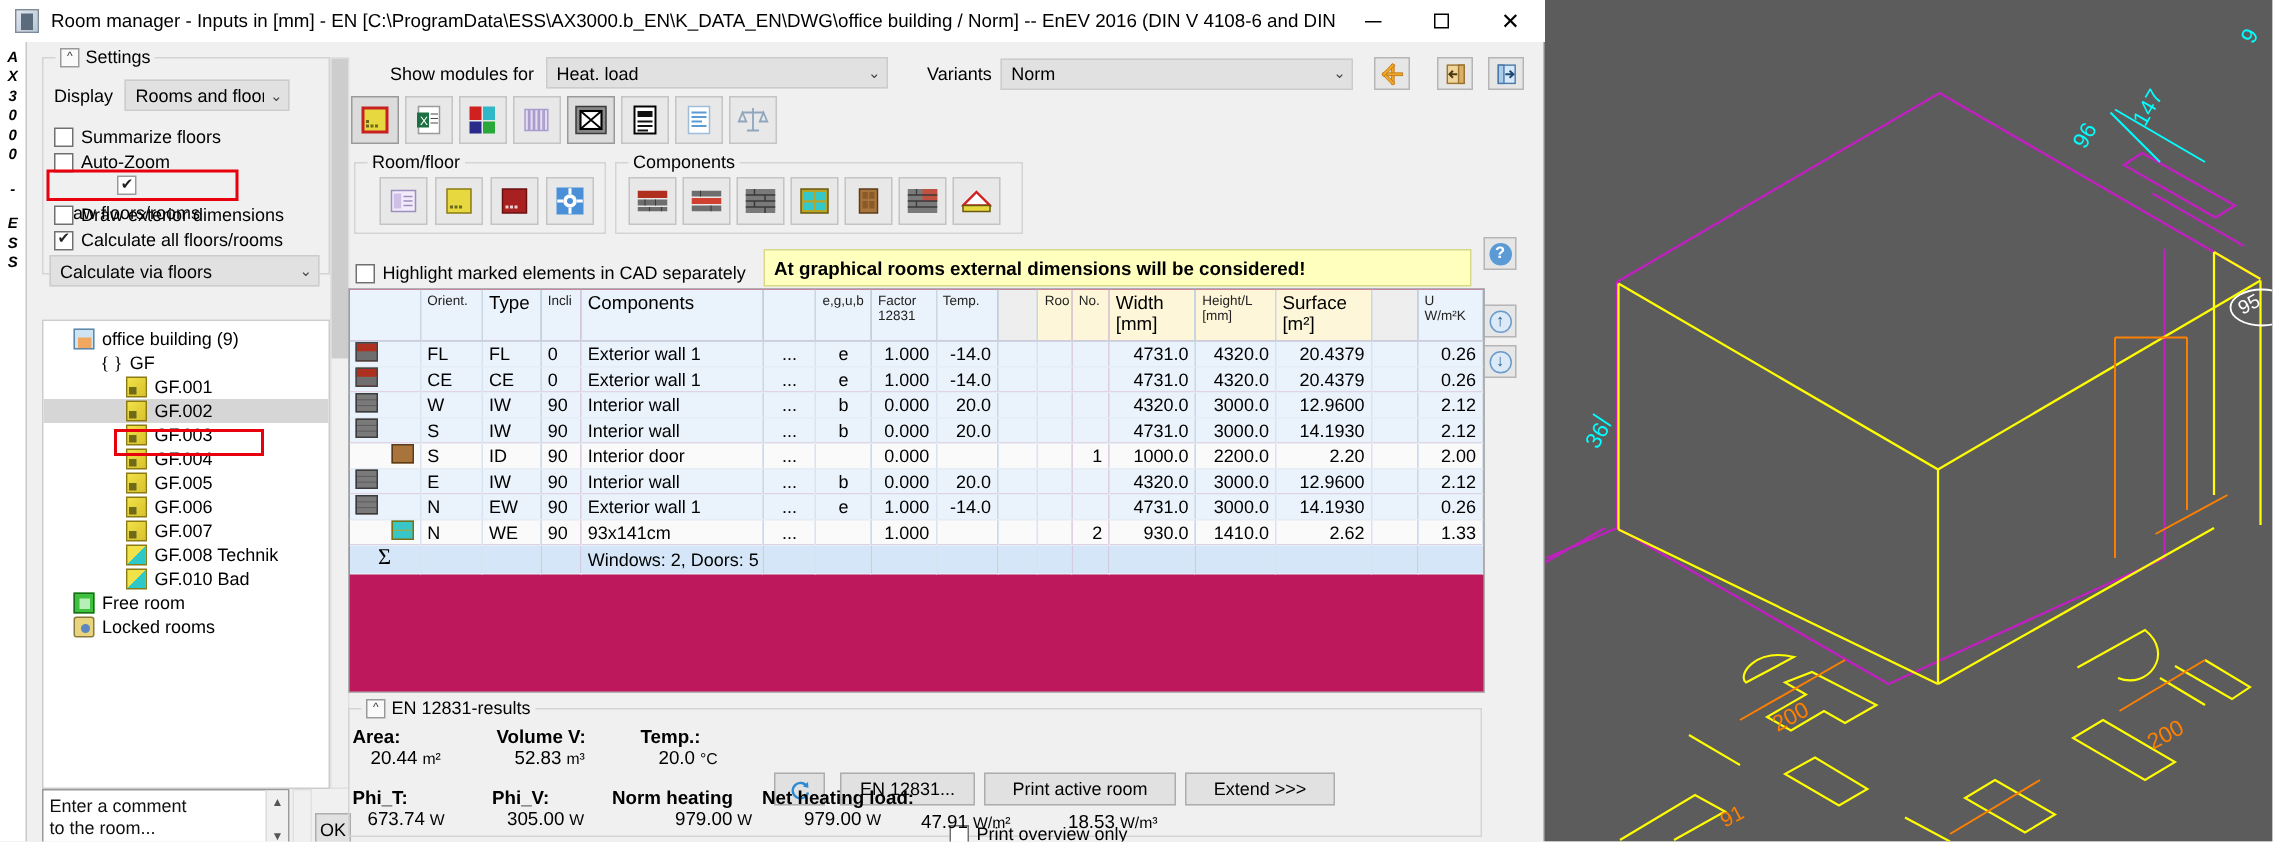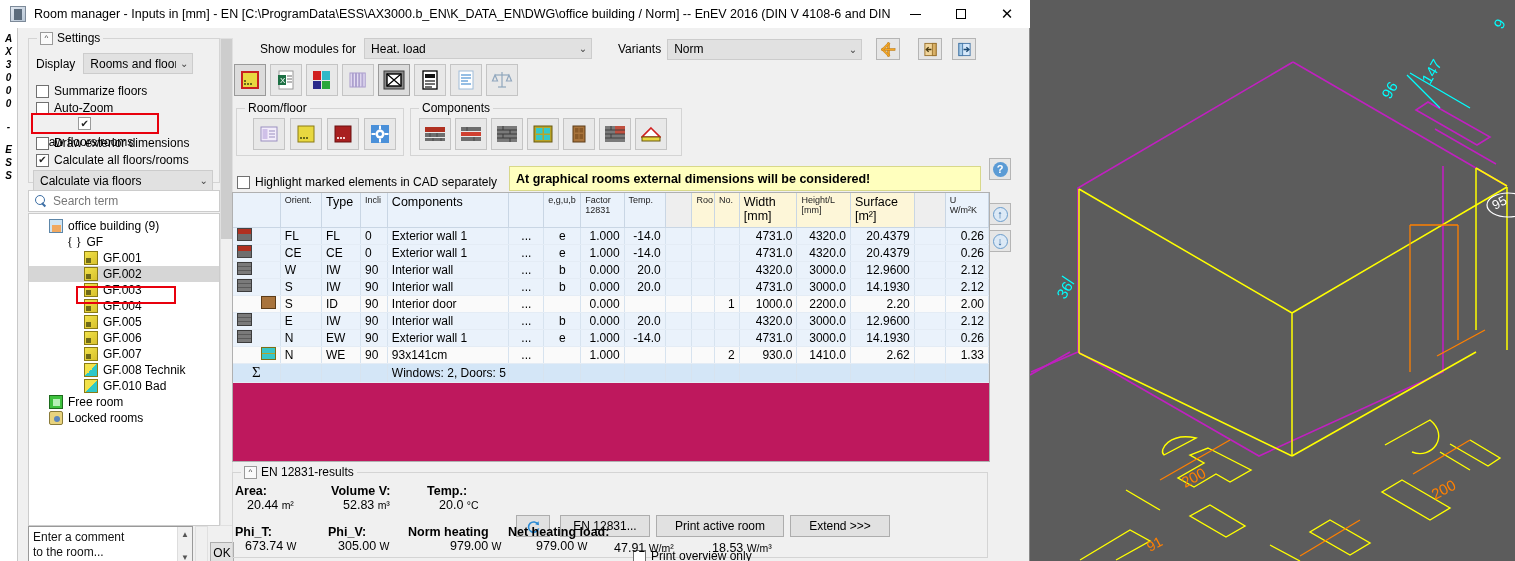--- a/index.html
+++ b/index.html
@@ -315,24 +315,20 @@
           <span class="box checked"></span>
           <span>Calculate all floors/rooms</span>
         </div>
 
         <div class="combo" style="position:absolute; left:4px; top:131px; width:180px;">
           <span class="cv">Calculate via floors</span>
           <span class="chev">⌄</span>
         </div>
       </div>
 
-      <div class="searchbar" style="left:9px; top:161px; width:192px;">
-        <span class="magnifier"></span>
-        <span>Search term</span>
-      </div>
 
       <div class="treebox" style="left:9px; top:184px; width:192px; height:313px;">
         <div class="tnode" style="padding-left:20px; margin-top:4px;">
           <span class="ticon ico-house"></span>
           <span>office building (9)</span>
         </div>
         <div class="tnode" style="padding-left:38px;">
           <span class="braces">{ }</span>
           <span>GF</span>
         </div>
@@ -406,21 +402,21 @@
       <div class="row" style="position:absolute; left:28px; top:8px; gap:8px;">
         <span class="lbl">Show modules for</span>
         <div class="combo" style="width:228px;">
           <span class="cv">Heat. load</span>
           <span class="chev">⌄</span>
         </div>
       </div>
 
       <div class="row" style="position:absolute; left:386px; top:8px; gap:6px;">
         <span class="lbl">Variants</span>
-        <div class="combo" style="width:195px;">
+        <div class="combo" style="width:235px;">
           <span class="cv">Norm</span>
           <span class="chev">⌄</span>
         </div>
         <div class="iconbtn" style="width:24px;height:22px;margin-left:8px;">
           <svg width="15" height="15" viewBox="0 0 16 16">
               <g fill="#f5a623" stroke="#b8791a" stroke-width="0.6">
                 <rect x="7" y="1" width="2" height="14"></rect>
                 <rect x="1" y="7" width="14" height="2"></rect>
                 <rect x="2.6" y="2.6" width="2" height="11" transform="rotate(-45 8 8)"></rect>
                 <rect x="2.6" y="2.6" width="2" height="11" transform="rotate(45 8 8)"></rect>

